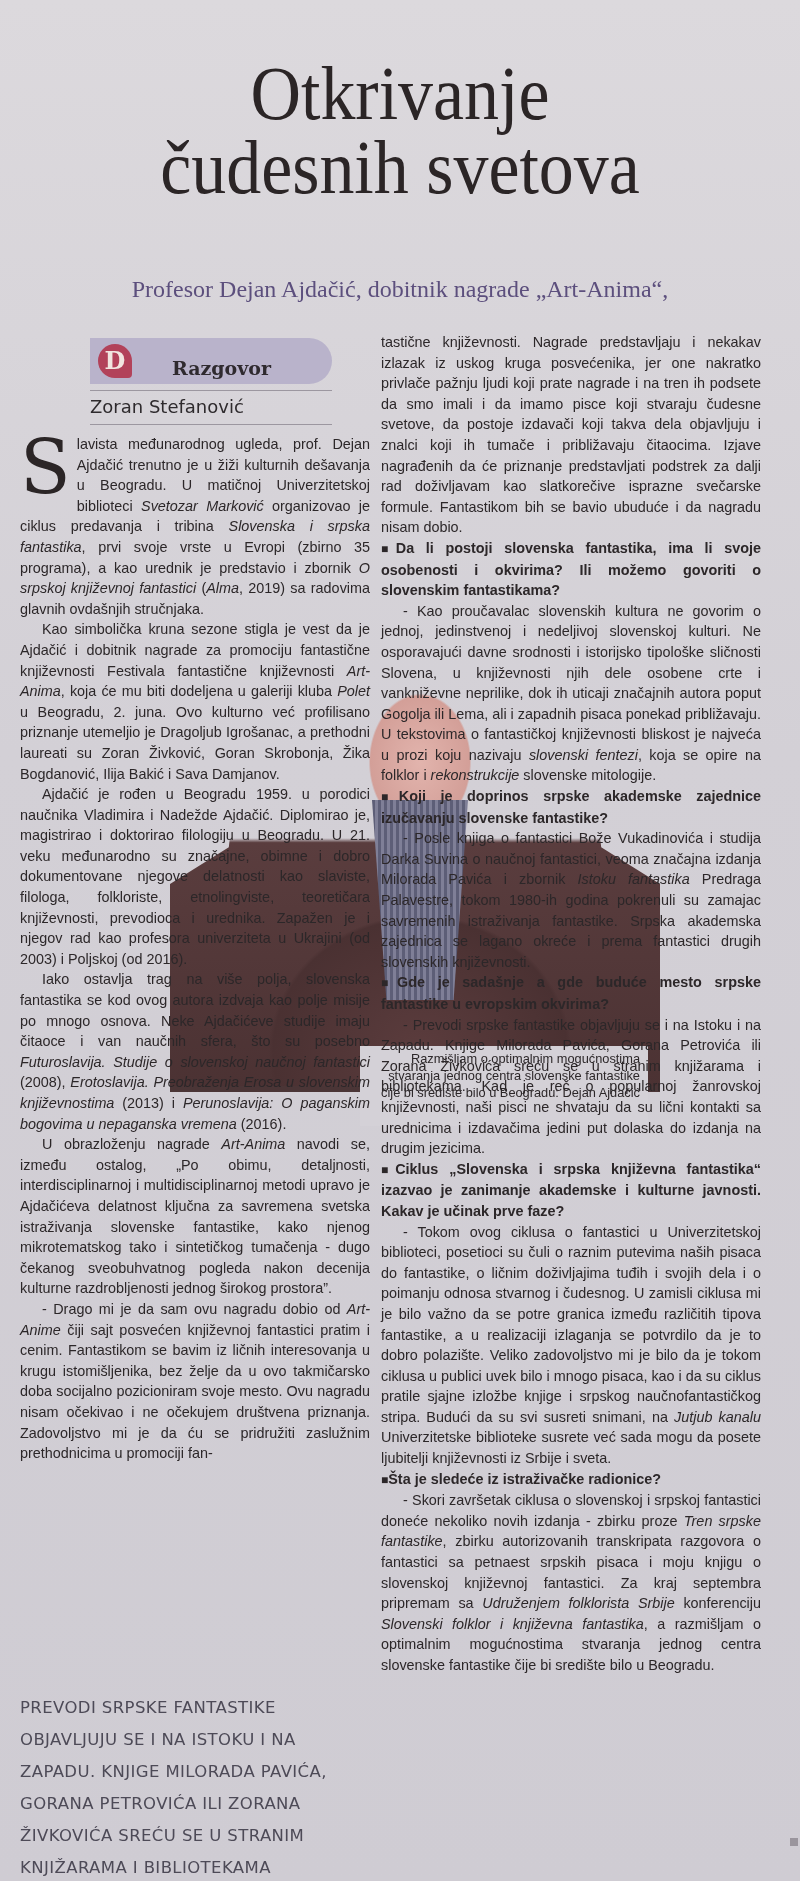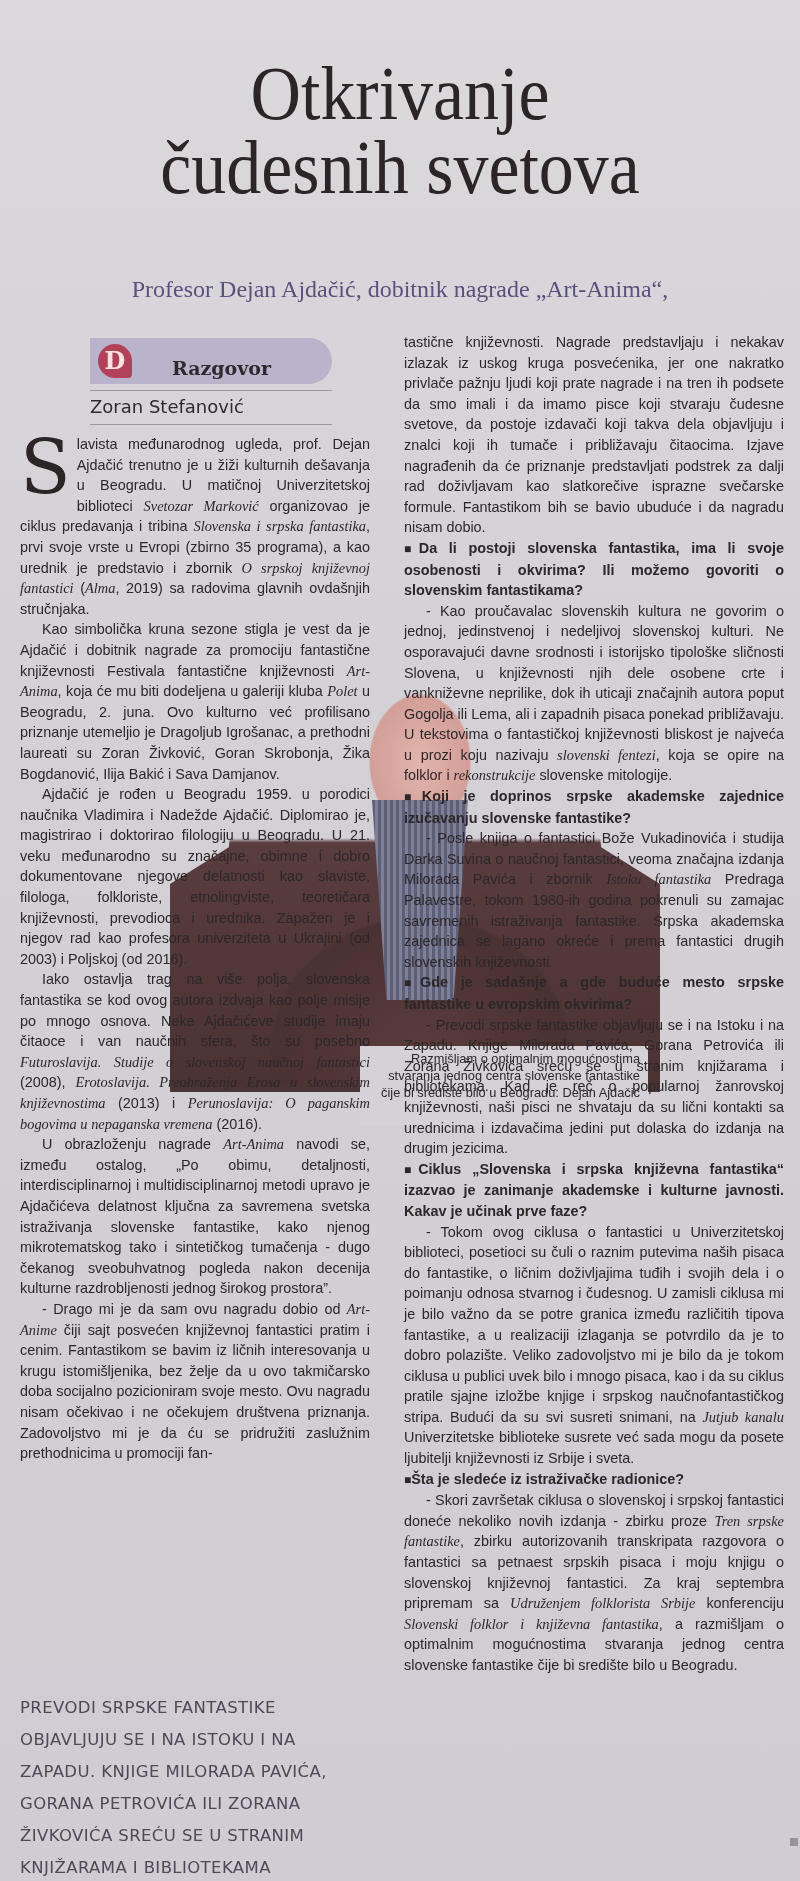--- a/index.html
+++ b/index.html
@@ -58,21 +58,21 @@
       font-size: 14.4px; line-height: 20.6px; text-align: justify; color: #2c2729;
     }
     .col p { margin: 0; text-indent: 22px; }
     .col p.noindent { text-indent: 0; }
     .col .q { font-weight: bold; text-indent: 0; }
     .col .q::before { content: "\25A0 "; font-size: 12px; }
     .dropcap {
       float: left; font-family: "DejaVu Serif", serif; font-size: 74px;
       line-height: 62px; margin: 2px 6px 0 0; color: #2b2526;
     }
-    i { font-style: italic; font-family: Liberation Serif, serif; }
+    i { font-style: italic; }
     .photo {
       position: absolute; left: 170px; top: 632px; width: 490px; height: 458px;
       background:
         radial-gradient(ellipse 90px 120px at 250px 130px, #e2b4ad 0%, #d39f98 55%, rgba(0,0,0,0) 57%),
         radial-gradient(ellipse 210px 190px at 250px 420px, #5b3c3d 0%, #4a3132 70%, rgba(0,0,0,0) 72%),
         linear-gradient(180deg, rgba(0,0,0,0) 0%, rgba(0,0,0,0) 45%, #5a3d3e 46%, #4b3233 100%);
       clip-path: polygon(17% 0, 83% 0, 88% 47%, 100% 55%, 100% 100%, 0 100%, 0 55%, 12% 47%);
     }
     .photo-shirt {
       position: absolute; left: 372px; top: 800px; width: 96px; height: 200px;
@@ -123,21 +123,21 @@
 
   <div class="col" style="left:20px; top:434px; width:350px;">
     <p class="noindent"><span class="dropcap">S</span><span>lavista međunarodnog ugleda, prof. Dejan Ajdačić trenutno je u žiži kulturnih dešavanja u Beogradu. U matičnoj Univerzitetskoj biblioteci </span><i>Svetozar Marković</i><span> organizovao je ciklus predavanja i tribina </span><i>Slovenska i srpska fantastika</i><span>, prvi svoje vrste u Evropi (zbirno 35 programa), a kao urednik je predstavio i zbornik </span><i>O srpskoj književnoj fantastici</i><span> (</span><i>Alma</i><span>, 2019) sa radovima glavnih ovdašnjih stručnjaka.</span></p>
     <p style="margin-right:0"><span>Kao simbolička kruna sezone stigla je vest da je Ajdačić i dobitnik nagrade za promociju fantastične književnosti Festivala fantastične književnosti </span><i>Art-Anima</i><span>, koja će mu biti dodeljena u galeriji kluba </span><i>Polet</i><span> u Beogradu, 2. juna. Ovo kulturno već profilisano priznanje utemeljio je Dragoljub Igrošanac, a prethodni laureati su Zoran Živković, Goran Skrobonja, Žika Bogdanović, Ilija Bakić i Sava Damjanov.</span></p>
     <p>Ajdačić je rođen u Beogradu 1959. u porodici naučnika Vladimira i Nadežde Ajdačić. Diplomirao je, magistrirao i doktorirao filologiju u Beogradu. U 21. veku međunarodno su značajne, obimne i dobro dokumentovane njegove delatnosti kao slaviste, filologa, folkloriste, etnolingviste, teoretičara književnosti, prevodioca i urednika. Zapažen je i njegov rad kao profesora univerziteta u Ukrajini (od 2003) i Poljskoj (od 2016).</p>
     <p><span>Iako ostavlja trag na više polja, slovenska fantastika se kod ovog autora izdvaja kao polje misije po mnogo osnova. Neke Ajdačićeve studije imaju čitaoce i van naučnih sfera, što su posebno </span><i>Futuroslavija. Studije o slovenskoj naučnoj fantastici</i><span> (2008), </span><i>Erotoslavija. Preobraženja Erosa u slovenskim književnostima</i><span> (2013) i </span><i>Perunoslavija: O paganskim bogovima u nepaganska vremena</i><span> (2016).</span></p>
     <p><span>U obrazloženju nagrade </span><i>Art-Anima</i><span> navodi se, između ostalog, „Po obimu, detaljnosti, interdisciplinarnoj i multidisciplinarnoj metodi upravo je Ajdačićeva delatnost ključna za savremena svetska istraživanja slovenske fantastike, kako njenog mikrotematskog tako i sintetičkog tumačenja - dugo čekanog sveobuhvatnog pogleda nakon decenija kulturne razdrobljenosti jednog širokog prostora”.</span></p>
     <p><span>- Drago mi je da sam ovu nagradu dobio od </span><i>Art-Anime</i><span> čiji sajt posvećen književnoj fantastici pratim i cenim. Fantastikom se bavim iz ličnih interesovanja u krugu istomišljenika, bez želje da u ovo takmičarsko doba socijalno pozicioniram svoje mesto. Ovu nagradu nisam očekivao i ne očekujem društvena priznanja. Zadovoljstvo mi je da ću se pridružiti zaslužnim prethodnicima u promociji fan-</span></p>
   </div>
 
-  <div class="col" style="left:404px; top:332px; width:380px;">
+  <div class="col" style="left:381px; top:332px; width:380px;">
     <p class="noindent">tastične književnosti. Nagrade predstavljaju i nekakav izlazak iz uskog kruga posvećenika, jer one nakratko privlače pažnju ljudi koji prate nagrade i na tren ih podsete da smo imali i da imamo pisce koji stvaraju čudesne svetove, da postoje izdavači koji takva dela objavljuju i znalci koji ih tumače i približavaju čitaocima. Izjave nagrađenih da će priznanje predstavljati podstrek za dalji rad doživljavam kao slatkorečive isprazne svečarske formule. Fantastikom bih se bavio ubuduće i da nagradu nisam dobio.</p>
     <p class="q">Da li postoji slovenska fantastika, ima li svoje osobenosti i okvirima? Ili možemo govoriti o slovenskim fantastikama?</p>
     <p><span>- Kao proučavalac slovenskih kultura ne govorim o jednoj, jedinstvenoj i nedeljivoj slovenskoj kulturi. Ne osporavajući davne srodnosti i istorijsko tipološke sličnosti Slovena, u književnosti njih dele osobene crte i vankniževne neprilike, dok ih uticaji značajnih autora poput Gogolja ili Lema, ali i zapadnih pisaca ponekad približavaju. U tekstovima o fantastičkoj književnosti bliskost je najveća u prozi koju nazivaju </span><i>slovenski fentezi</i><span>, koja se opire na folklor i </span><i>rekonstrukcije</i><span> slovenske mitologije.</span></p>
     <p class="q">Koji je doprinos srpske akademske zajednice izučavanju slovenske fantastike?</p>
     <p><span>- Posle knjiga o fantastici Bože Vukadinovića i studija Darka Suvina o naučnoj fantastici, veoma značajna izdanja Milorada Pavića i zbornik </span><i>Istoku fantastika</i><span> Predraga Palavestre, tokom 1980-ih godina pokrenuli su zamajac savremenih istraživanja fantastike. Srpska akademska zajednica se lagano okreće i prema fantastici drugih slovenskih književnosti.</span></p>
     <p class="q">Gde je sadašnje a gde buduće mesto srpske fantastike u evropskim okvirima?</p>
     <p>- Prevodi srpske fantastike objavljuju se i na Istoku i na Zapadu. Knjige Milorada Pavića, Gorana Petrovića ili Zorana Živkovića sreću se u stranim knjižarama i bibliotekama. Kad je reč o popularnoj žanrovskoj književnosti, naši pisci ne shvataju da su lični kontakti sa urednicima i izdavačima jedini put dolaska do izdanja na drugim jezicima.</p>
     <p class="q">Ciklus „Slovenska i srpska književna fantastika“ izazvao je zanimanje akademske i kulturne javnosti. Kakav je učinak prve faze?</p>
     <p><span>- Tokom ovog ciklusa o fantastici u Univerzitetskoj biblioteci, posetioci su čuli o raznim putevima naših pisaca do fantastike, o ličnim doživljajima tuđih i svojih dela i o poimanju odnosa stvarnog i čudesnog. U zamisli ciklusa mi je bilo važno da se potre granica između različitih tipova fantastike, a u realizaciji izlaganja se potvrdilo da je to dobro polazište. Veliko zadovoljstvo mi je bilo da je tokom ciklusa u publici uvek bilo i mnogo pisaca, kao i da su ciklus pratile sjajne izložbe knjige i srpskog naučnofantastičkog stripa. Budući da su svi susreti snimani, na </span><i>Jutjub kanalu</i><span> Univerzitetske biblioteke susrete već sada mogu da posete ljubitelji književnosti iz Srbije i sveta.</span></p>
     <p class="q">Šta je sledeće iz istraživačke radionice?</p>

